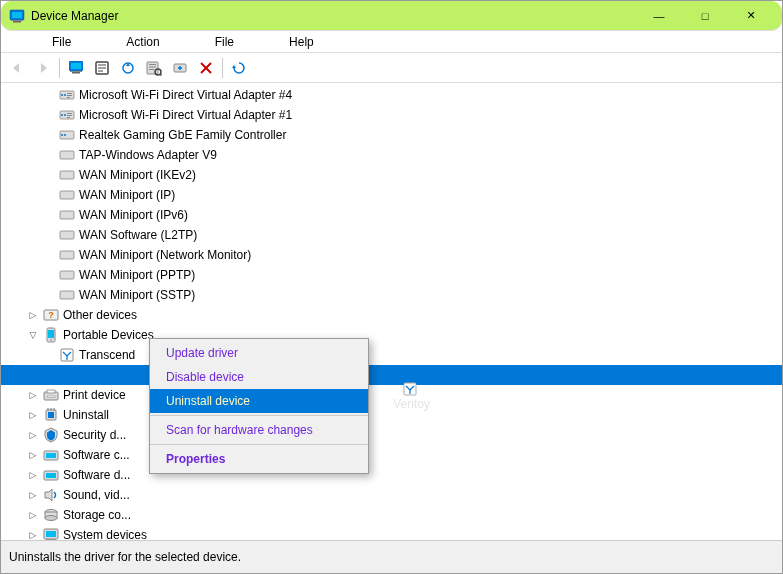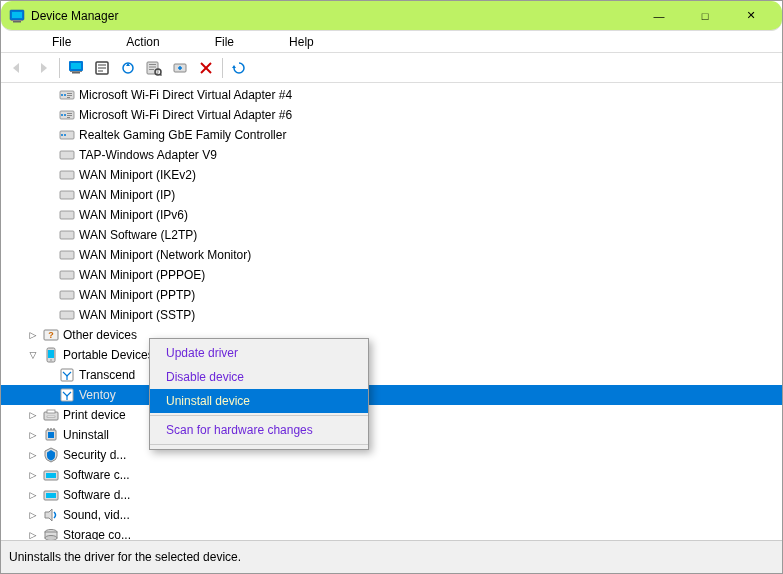--- a/index.html
+++ b/index.html
@@ -136,21 +136,21 @@
     .tree-item {
       display: flex;
       align-items: center;
       height: 20px;
       padding-left: 8px;
       cursor: pointer;
       white-space: nowrap;
       font-size: 12px;
       color: #000;
     }
-    .tree-item.context-selected { background: #0078d7; color: #e5e5e5; }
+    .tree-item.context-selected { background: #0078d7; color: #e5e5e5; flex-direction: column; }
 
     .tree-indent-1 { padding-left: 24px; }
     .tree-indent-2 { padding-left: 40px; }
 
     .expand-btn {
       width: 16px;
       height: 16px;
       display: inline-flex;
       align-items: center;
       justify-content: center;
@@ -340,21 +340,21 @@
         <span class="item-icon">
           <svg width="16" height="16" viewBox="0 0 16 16">
               <rect x="1" y="4" width="14" height="8" rx="1" fill="#ddd" stroke="#888" stroke-width="0.8"></rect>
               <circle cx="3" cy="8" r="1" fill="#0078d7"></circle>
               <circle cx="6" cy="8" r="1" fill="#0078d7"></circle>
               <rect x="8" y="6" width="5" height="1" fill="#888"></rect>
               <rect x="8" y="8" width="5" height="1" fill="#888"></rect>
               <rect x="8" y="10" width="3" height="1" fill="#888"></rect>
             </svg>
         </span>
-        <span class="item-label">Microsoft Wi-Fi Direct Virtual Adapter #6</span>
+        <span class="item-label">Microsoft Wi-Fi Direct Virtual Adapter #1</span>
       </div>
 
       <div class="tree-item tree-indent-2">
         <span class="expand-btn"></span>
         <span class="item-icon">
           <svg width="16" height="16" viewBox="0 0 16 16">
               <rect x="1" y="4" width="14" height="8" rx="1" fill="#ddd" stroke="#888" stroke-width="0.8"></rect>
               <circle cx="3" cy="8" r="1" fill="#0078d7"></circle>
               <circle cx="6" cy="8" r="1" fill="#0078d7"></circle>
             </svg>
@@ -415,29 +415,20 @@
       <div class="tree-item tree-indent-2">
         <span class="expand-btn"></span>
         <span class="item-icon">
           <svg width="16" height="16" viewBox="0 0 16 16">
               <rect x="1" y="4" width="14" height="8" rx="1" fill="#ddd" stroke="#888" stroke-width="0.8"></rect>
             </svg>
         </span>
         <span class="item-label">WAN Miniport (Network Monitor)</span>
       </div>
 
-      <div class="tree-item tree-indent-2">
-        <span class="expand-btn"></span>
-        <span class="item-icon">
-          <svg width="16" height="16" viewBox="0 0 16 16">
-              <rect x="1" y="4" width="14" height="8" rx="1" fill="#ddd" stroke="#888" stroke-width="0.8"></rect>
-            </svg>
-        </span>
-        <span class="item-label">WAN Miniport (PPPOE)</span>
-      </div>
 
       <div class="tree-item tree-indent-2">
         <span class="expand-btn"></span>
         <span class="item-icon">
           <svg width="16" height="16" viewBox="0 0 16 16">
               <rect x="1" y="4" width="14" height="8" rx="1" fill="#ddd" stroke="#888" stroke-width="0.8"></rect>
             </svg>
         </span>
         <span class="item-label">WAN Miniport (PPTP)</span>
       </div>
@@ -596,19 +587,20 @@
 
     </div>
 
     <div class="context-menu">
       <div class="ctx-item">Update driver</div>
       <div class="ctx-item">Disable device</div>
       <div class="ctx-item highlighted">Uninstall device</div>
       <div class="ctx-separator"></div>
       <div class="ctx-item">Scan for hardware changes</div>
       <div class="ctx-separator"></div>
+      <div class="ctx-item bold">Properties</div>
     </div>
   </div>
 
   <div class="status-bar">
     <span>Uninstalls the driver for the selected device.</span>
   </div>
 </div>
 
 </body></html>

